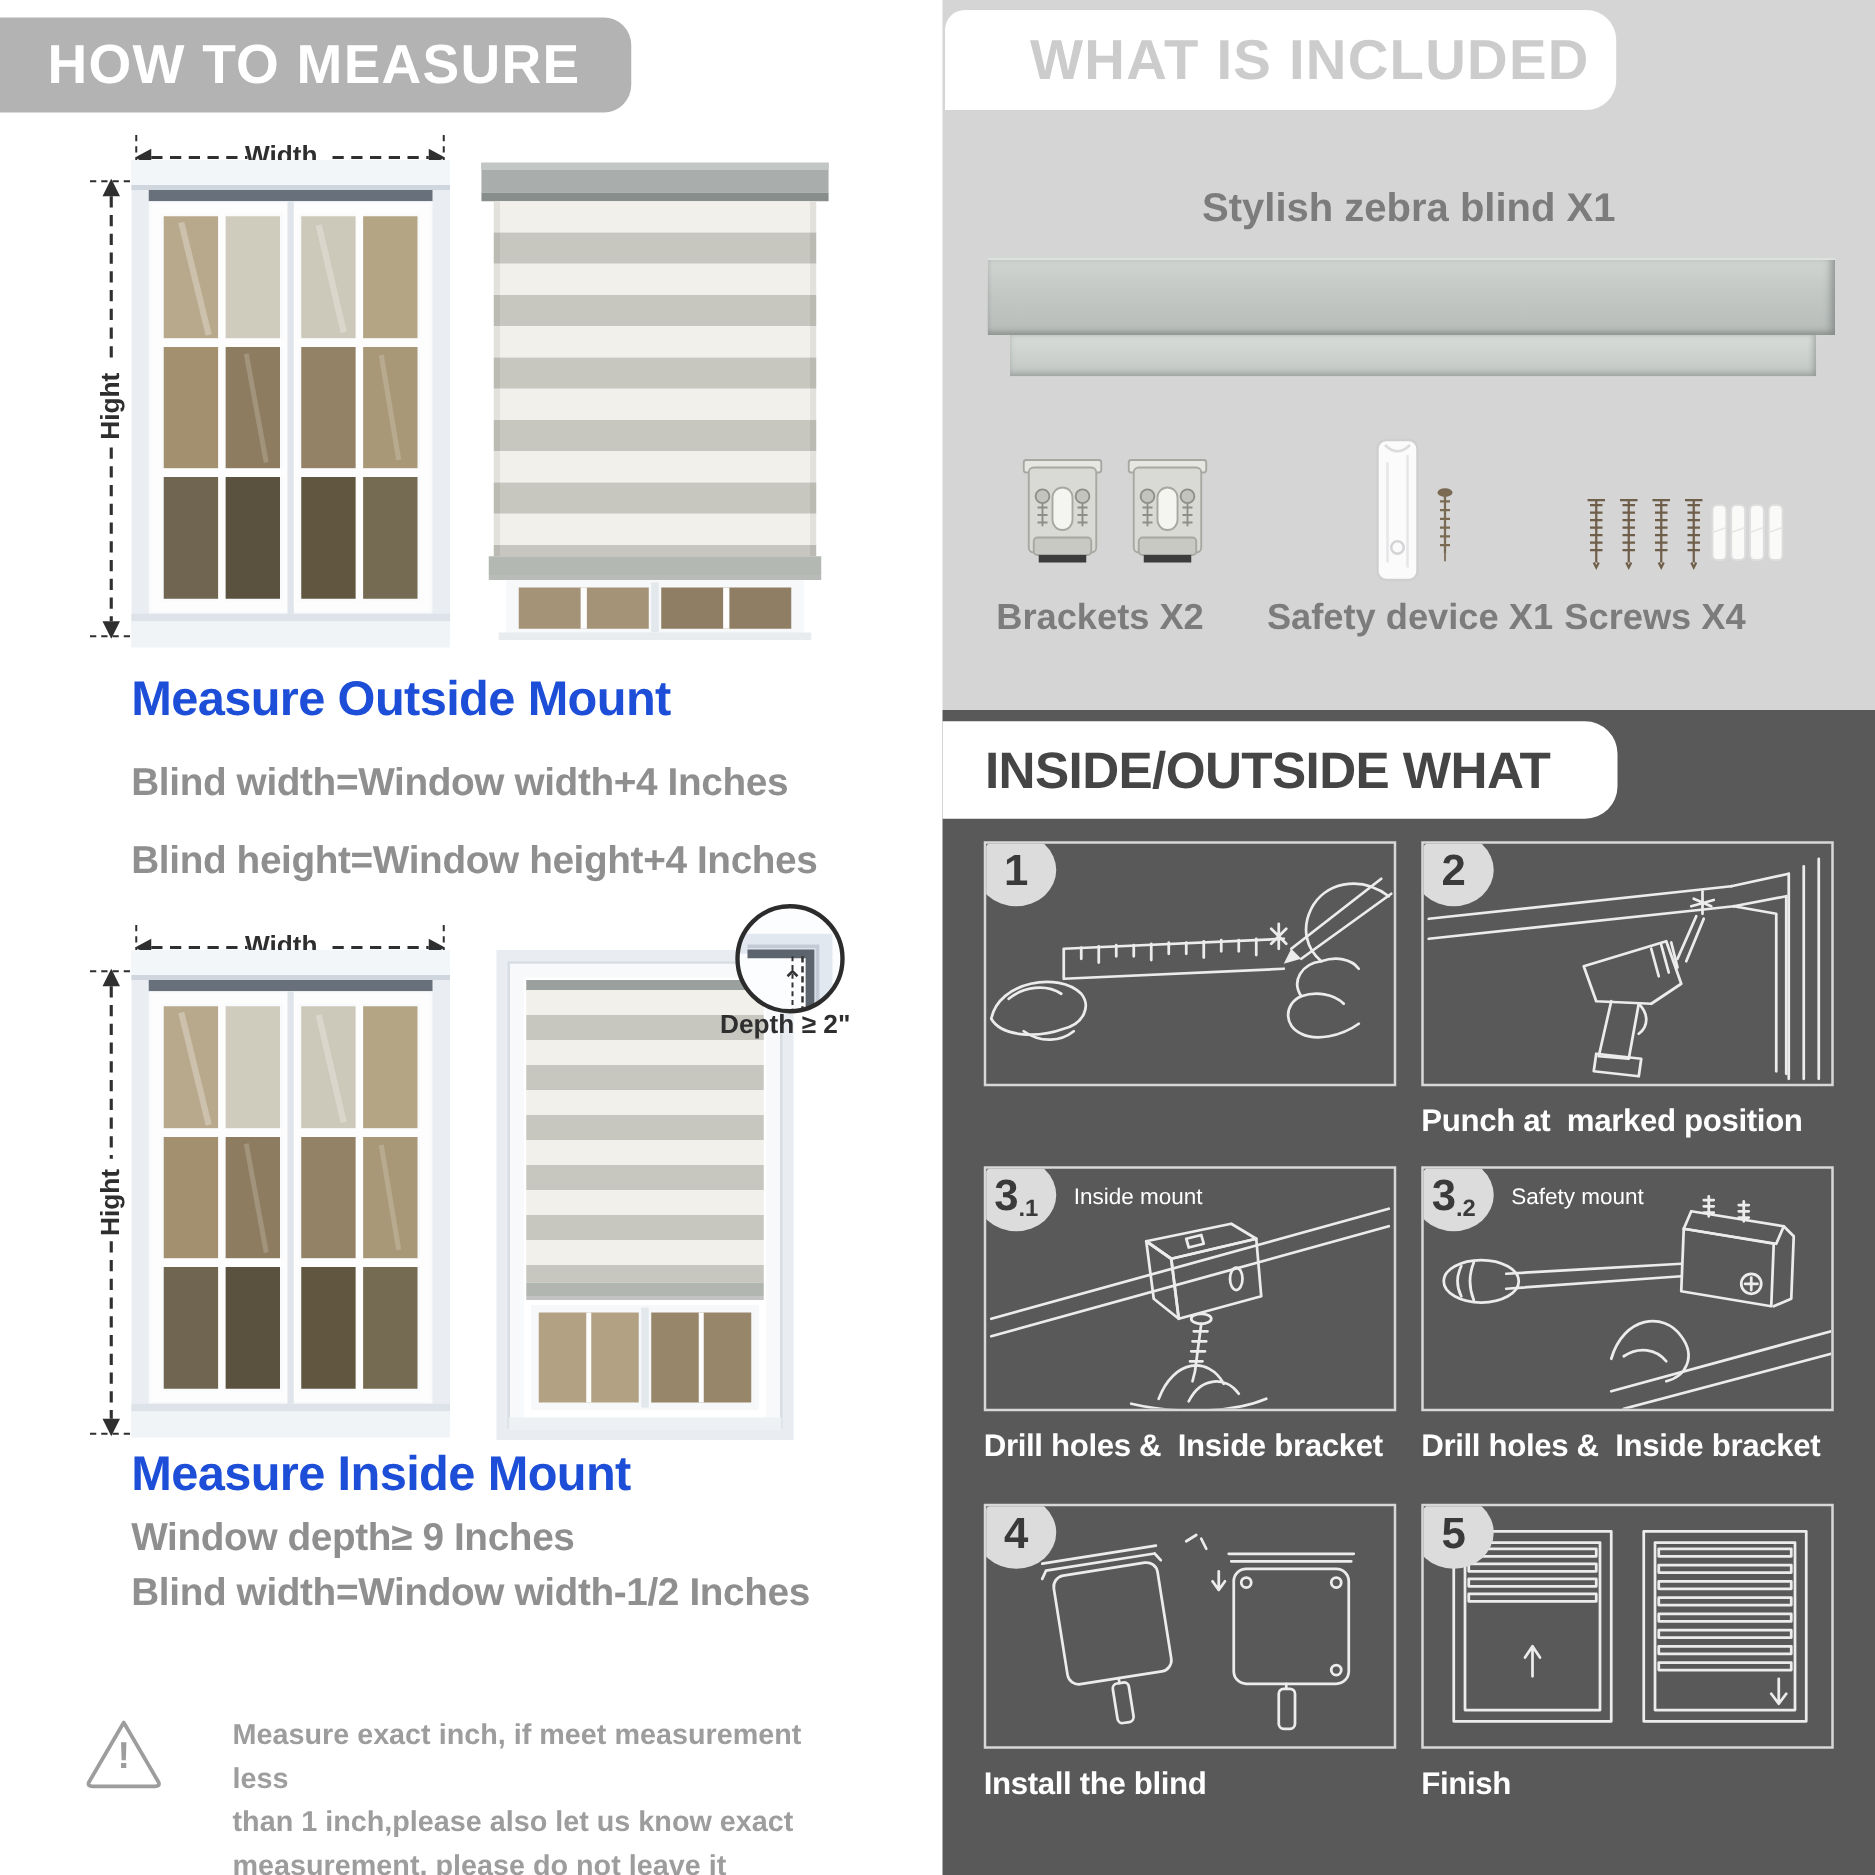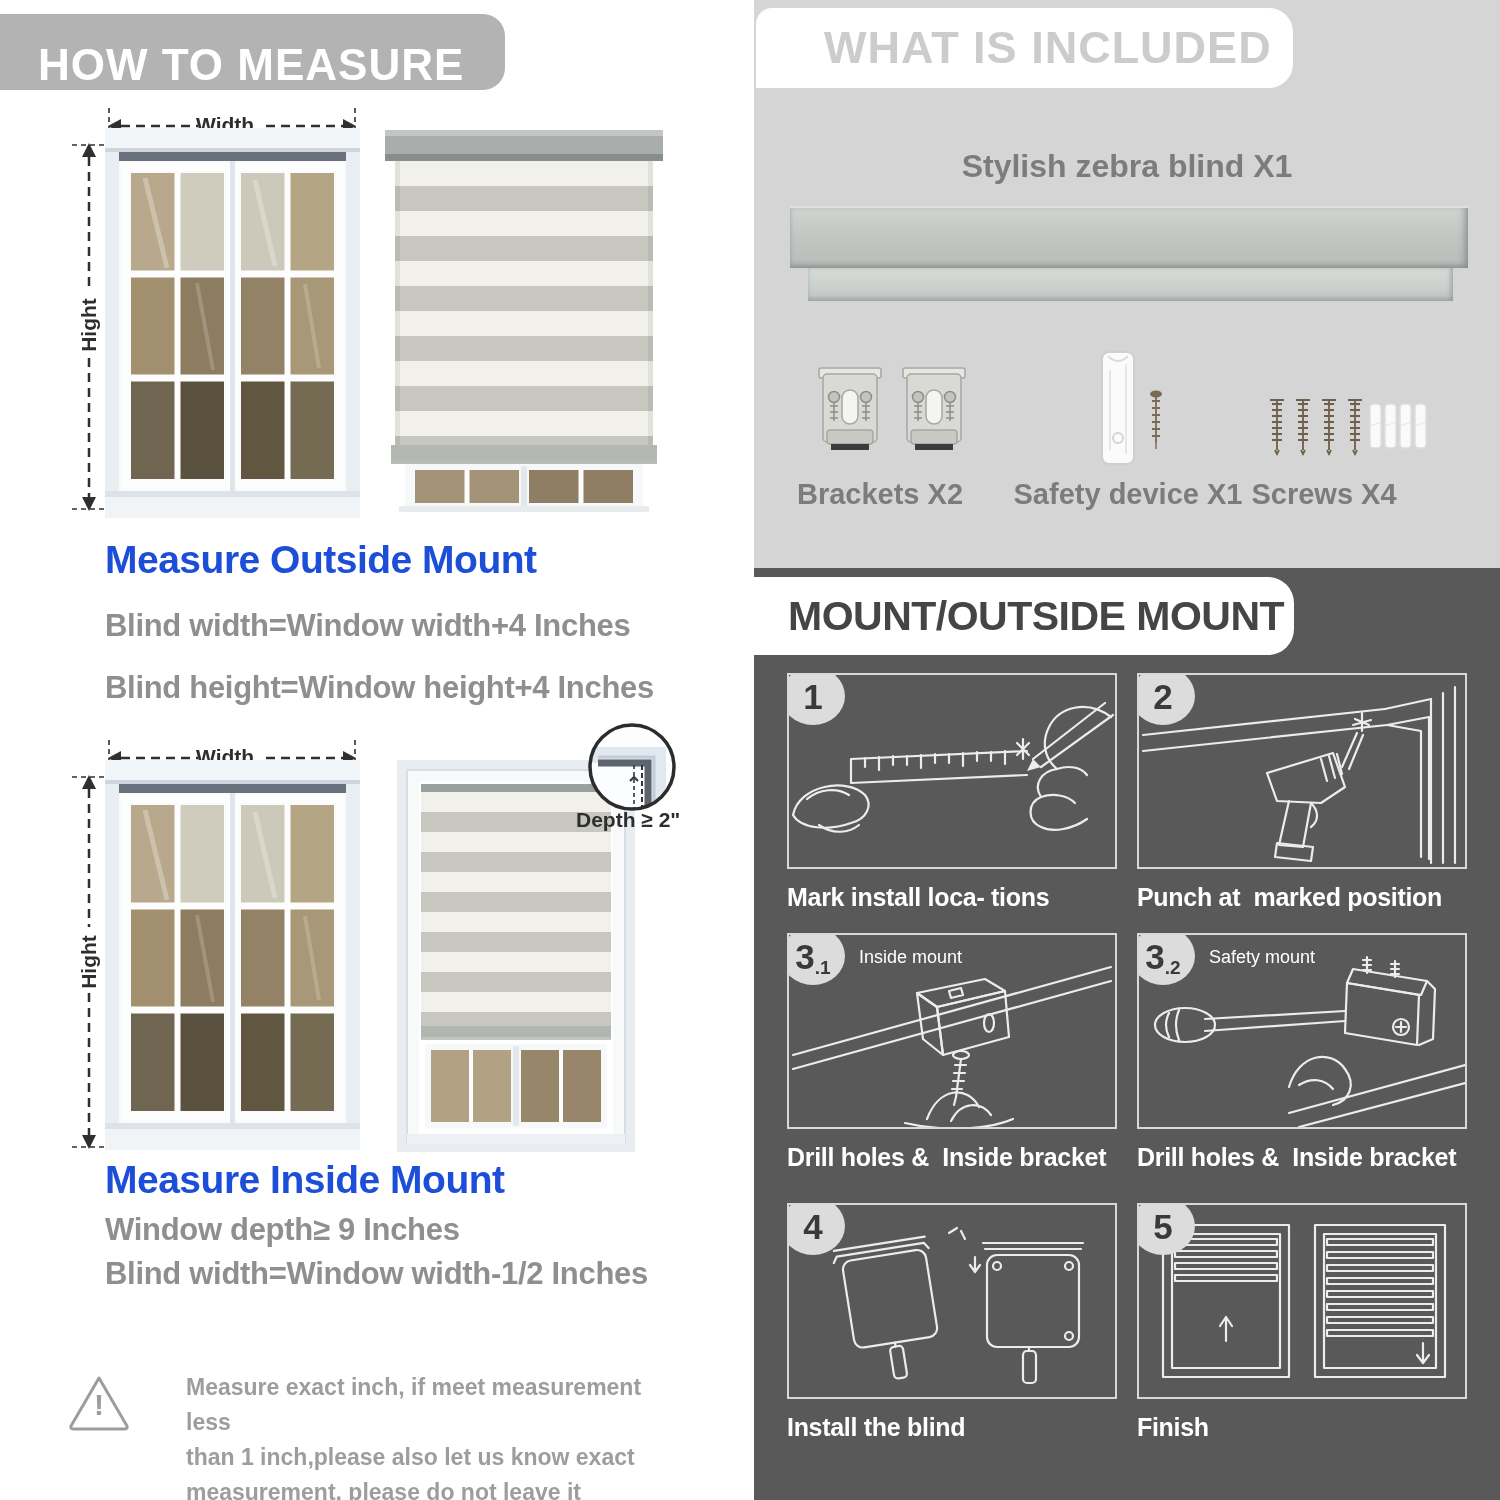--- a/index.html
+++ b/index.html
@@ -2,21 +2,21 @@
 <html><head>
 <meta charset="utf-8">
 <style>
   html,body{margin:0;padding:0;background:#ffffff;}
   .canvas{position:relative;width:1500px;height:1500px;background:#ffffff;overflow:hidden;
           font-family:"Liberation Sans","DejaVu Sans",sans-serif;}
   .abs{position:absolute;}
 
   
   .banner-left{left:0;top:14px;width:505px;height:76px;background:#b3b3b3;
-    border-radius:0 22px 22px 0;display:flex;align-items:flex-end;padding-left:38px;box-sizing:border-box;}
+    border-radius:0 22px 22px 0;display:flex;align-items:center;padding-left:38px;box-sizing:border-box;}
   .banner-left span{color:#ffffff;font-size:44px;font-weight:bold;letter-spacing:1px;}
 
   .sec-title{color:#1d4ed8;font-size:39px;font-weight:bold;letter-spacing:-.5px;}
   .sec-line{color:#8f8f8f;font-size:31px;font-weight:bold;letter-spacing:-.3px;white-space:pre;}
 
   .dim-label{color:#2e2e2e;font-size:21px;font-weight:bold;}
   .dim-label-v{transform:rotate(-90deg);transform-origin:center;display:inline-block;}
 
   .warn-text{color:#9d9d9d;font-size:23px;font-weight:bold;line-height:35px;white-space:pre-line;}
   .warn-tri{width:62px;height:58px;}
@@ -316,42 +316,41 @@
         <line x1="153" y1="30" x2="164" y2="26"></line>
     </g>
   </svg>
 
   <div class="abs item-label" style="left:790px;top:478px;width:180px">Brackets X2</div>
   <div class="abs item-label" style="left:1008px;top:478px;width:240px">Safety device X1</div>
   <div class="abs item-label" style="left:1244px;top:478px;width:160px">Screws X4</div>
 
   <div class="abs right-bottom"></div>
   <div class="abs banner-mount">
-    <span>MOUNT/OUTSIDE MOUNT</span>
+    <span>INSIDE/OUTSIDE WHAT</span>
   </div>
 
   <div class="abs step" style="left:787px;top:673px">
     <div class="panel">
       <svg class="lineart" viewBox="0 0 326 192">
         <path d="M62,84 L238,76 M62,108 L238,100 M62,84 L62,108"></path>
         <path d="M76,83 v9 M90,82 v13 M104,81 v9 M118,81 v9 M132,80 v13 M146,79 v9 M160,79 v9 M174,78 v13 M188,77 v9 M202,77 v9 M216,76 v13"></path>
         <path d="M4,140 C10,110 58,102 76,120 C84,130 78,144 62,148 C40,156 12,154 4,140 Z"></path>
         <path d="M18,124 C30,114 48,112 60,120 M30,150 C44,160 60,158 70,150"></path>
         <path d="M322,42 C298,24 270,32 260,52 C252,68 256,84 268,94 C252,96 244,110 252,122 C238,128 238,146 252,152 C264,158 284,154 298,144"></path>
         <path d="M268,94 C280,90 292,92 298,100 M252,122 C264,118 278,120 286,128"></path>
         <path d="M316,28 L244,84 M324,40 L252,92"></path>
         <path class="fill" d="M244,84 L238,96 L252,92 Z"></path>
         <path d="M228,68 l12,12 M240,68 l-12,12 M234,64 l0,20"></path>
       </svg>
       <div class="badge">
         <span class="n">1</span>
           <span class="s"></span>
       </div>
     </div>
-    <div class="caption">Mark install loca- tions</div>
   </div>
 
   <div class="abs step" style="left:1137px;top:673px">
     <div class="panel">
       <svg class="lineart" viewBox="0 0 326 192">
         <path d="M4,60 L246,34 M4,76 L248,50"></path>
         <path d="M246,34 L292,24 M248,50 L290,42"></path>
         <path d="M292,24 L292,188 M304,18 L304,188 M316,12 L316,188"></path>
         <path d="M248,50 L282,56 L282,182 M290,42 L290,184"></path>
         <path d="M128,98 L194,78 L206,112 L182,128 L138,126 Z"></path>

